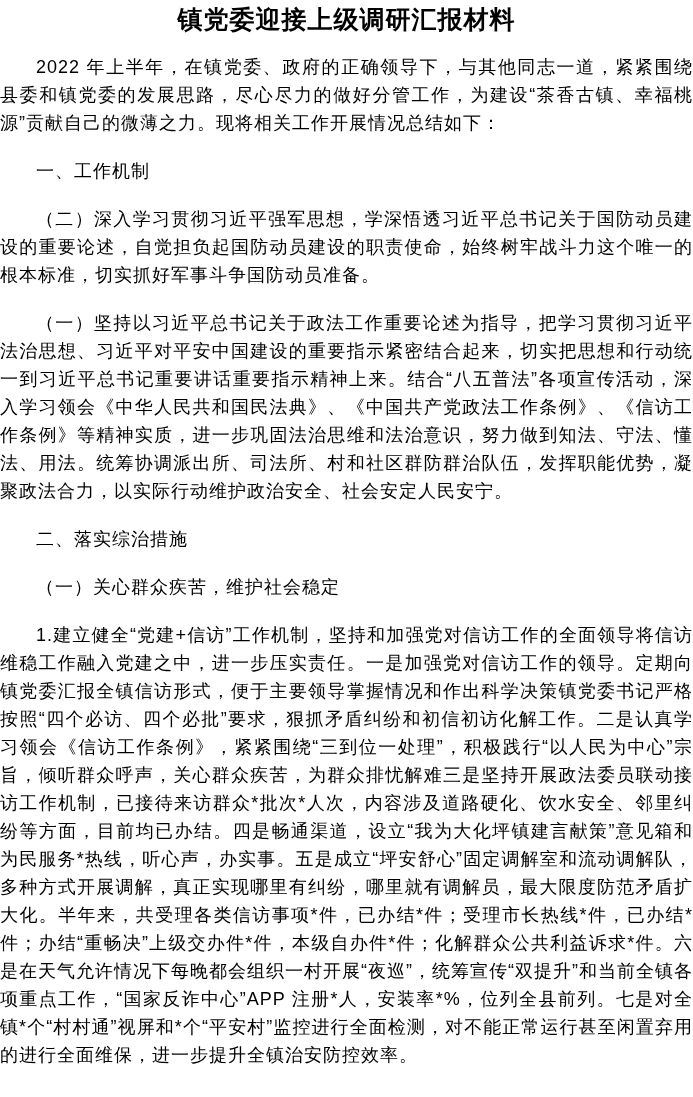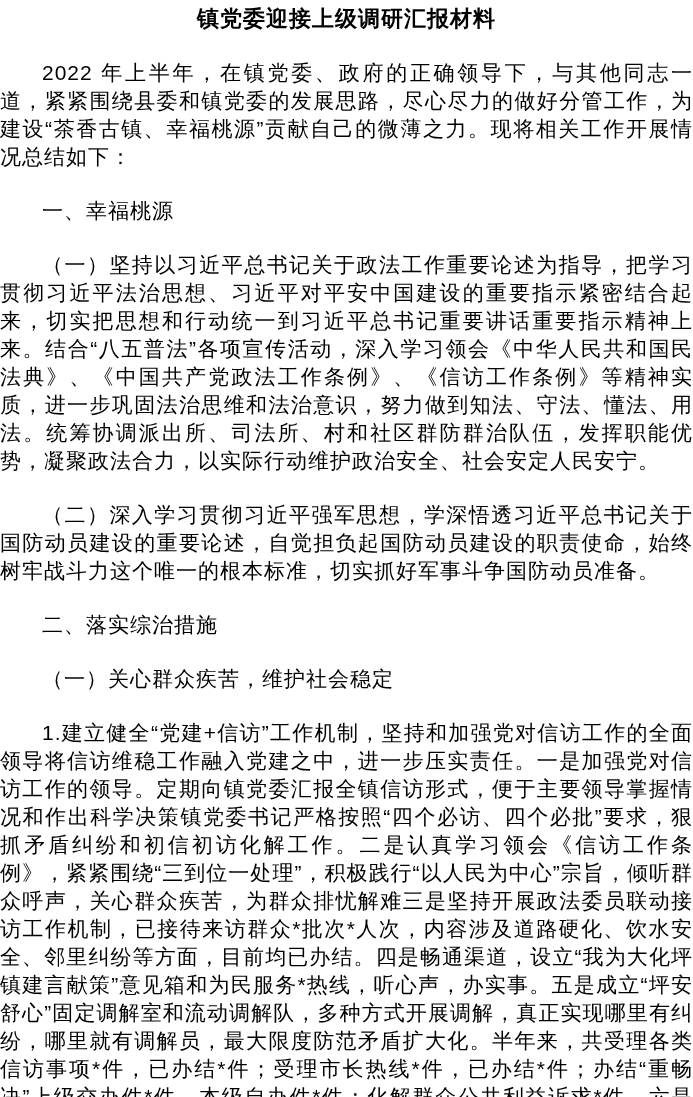--- a/index.html
+++ b/index.html
@@ -12,53 +12,53 @@
     width: 693px;
     height: 1097px;
     overflow: hidden;
     background: #ffffff;
     color: #000000;
     font-family: "Liberation Sans", sans-serif;
     box-sizing: border-box;
     padding-top: 5px;
   }
   .doc-title {
-    font-size: 22px;
+    font-size: 25px;
     line-height: 28px;
     font-weight: bold;
     text-align: center;
     margin: 0;
     letter-spacing: 1px;
   }
   .para {
-    font-size: 21px;
+    font-size: 18px;
     line-height: 28px;
     letter-spacing: 1px;
     text-align: justify;
     text-indent: 2em;
-    margin: 26px 0 0 0;
+    margin: 20px 0 0 0;
     word-break: break-all;
   }
   .para.heading {
     text-align: left;
   }
 </style>
 </head>
 <body>
 
 <div class="page">
   <h1 class="doc-title">镇党委迎接上级调研汇报材料</h1>
 
   <p class="para">2022 年上半年，在镇党委、政府的正确领导下，与其他同志一道，紧紧围绕县委和镇党委的发展思路，尽心尽力的做好分管工作，为建设“茶香古镇、幸福桃源”贡献自己的微薄之力。现将相关工作开展情况总结如下：</p>
 
-  <p class="para heading">一、幸福桃源</p>
+  <p class="para heading">一、工作机制</p>
+
+  <p class="para">（二）深入学习贯彻习近平强军思想，学深悟透习近平总书记关于国防动员建设的重要论述，自觉担负起国防动员建设的职责使命，始终树牢战斗力这个唯一的根本标准，切实抓好军事斗争国防动员准备。</p>
 
   <p class="para">（一）坚持以习近平总书记关于政法工作重要论述为指导，把学习贯彻习近平法治思想、习近平对平安中国建设的重要指示紧密结合起来，切实把思想和行动统一到习近平总书记重要讲话重要指示精神上来。结合“八五普法”各项宣传活动，深入学习领会《中华人民共和国民法典》、《中国共产党政法工作条例》、《信访工作条例》等精神实质，进一步巩固法治思维和法治意识，努力做到知法、守法、懂法、用法。统筹协调派出所、司法所、村和社区群防群治队伍，发挥职能优势，凝聚政法合力，以实际行动维护政治安全、社会安定人民安宁。</p>
-
-  <p class="para">（二）深入学习贯彻习近平强军思想，学深悟透习近平总书记关于国防动员建设的重要论述，自觉担负起国防动员建设的职责使命，始终树牢战斗力这个唯一的根本标准，切实抓好军事斗争国防动员准备。</p>
 
   <p class="para heading">二、落实综治措施</p>
 
   <p class="para heading">（一）关心群众疾苦，维护社会稳定</p>
 
   <p class="para">1.建立健全“党建+信访”工作机制，坚持和加强党对信访工作的全面领导将信访维稳工作融入党建之中，进一步压实责任。一是加强党对信访工作的领导。定期向镇党委汇报全镇信访形式，便于主要领导掌握情况和作出科学决策镇党委书记严格按照“四个必访、四个必批”要求，狠抓矛盾纠纷和初信初访化解工作。二是认真学习领会《信访工作条例》，紧紧围绕“三到位一处理”，积极践行“以人民为中心”宗旨，倾听群众呼声，关心群众疾苦，为群众排忧解难三是坚持开展政法委员联动接访工作机制，已接待来访群众*批次*人次，内容涉及道路硬化、饮水安全、邻里纠纷等方面，目前均已办结。四是畅通渠道，设立“我为大化坪镇建言献策”意见箱和为民服务*热线，听心声，办实事。五是成立“坪安舒心”固定调解室和流动调解队，多种方式开展调解，真正实现哪里有纠纷，哪里就有调解员，最大限度防范矛盾扩大化。半年来，共受理各类信访事项*件，已办结*件；受理市长热线*件，已办结*件；办结“重畅决”上级交办件*件，本级自办件*件；化解群众公共利益诉求*件。六是在天气允许情况下每晚都会组织一村开展“夜巡”，统筹宣传“双提升”和当前全镇各项重点工作，“国家反诈中心”APP 注册*人，安装率*%，位列全县前列。七是对全镇*个“村村通”视屏和*个“平安村”监控进行全面检测，对不能正常运行甚至闲置弃用的进行全面维保，进一步提升全镇治安防控效率。</p>
 
 </div>
 
 </body></html>

